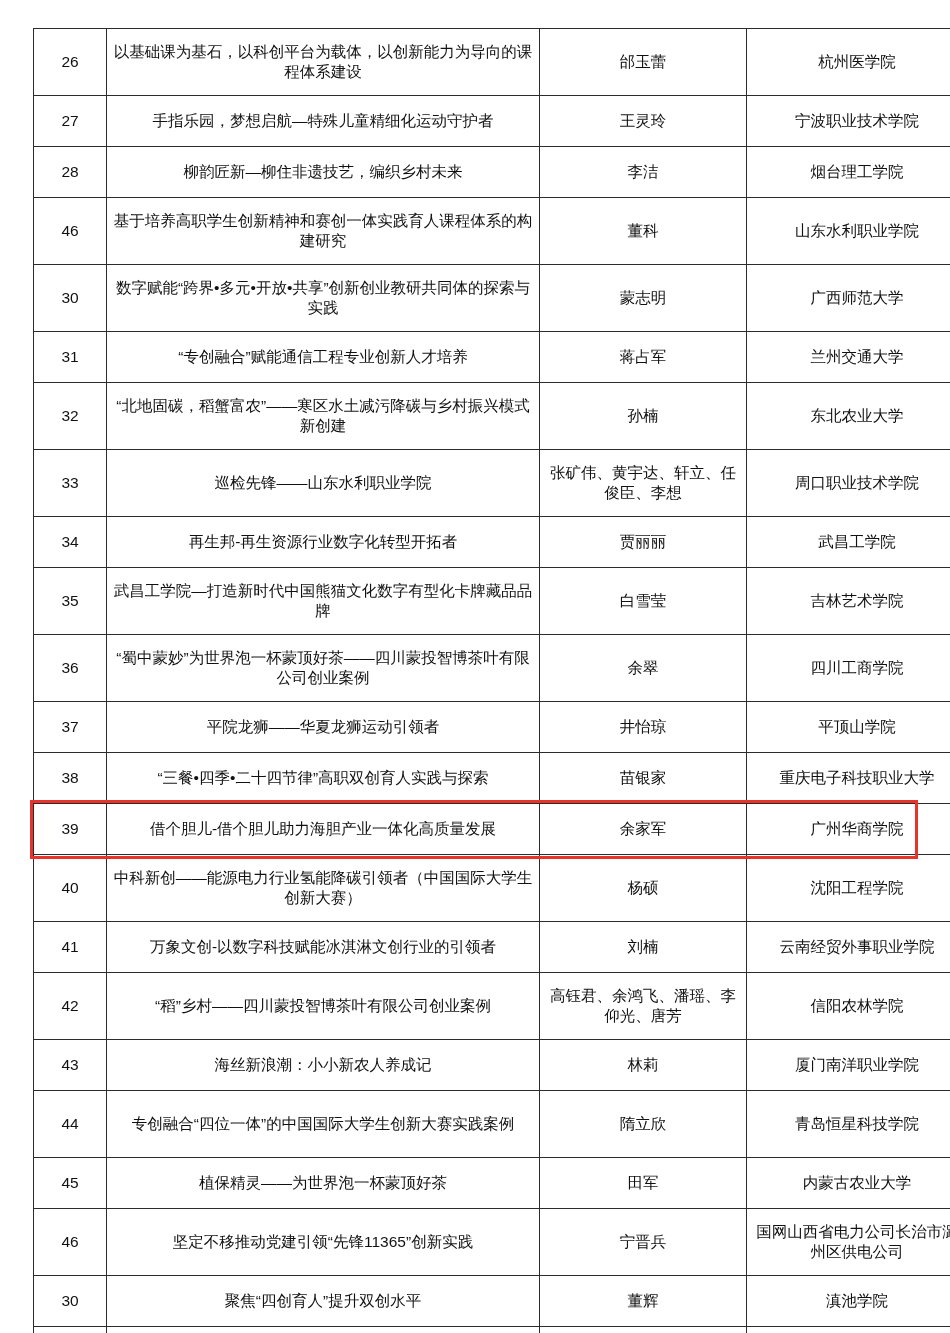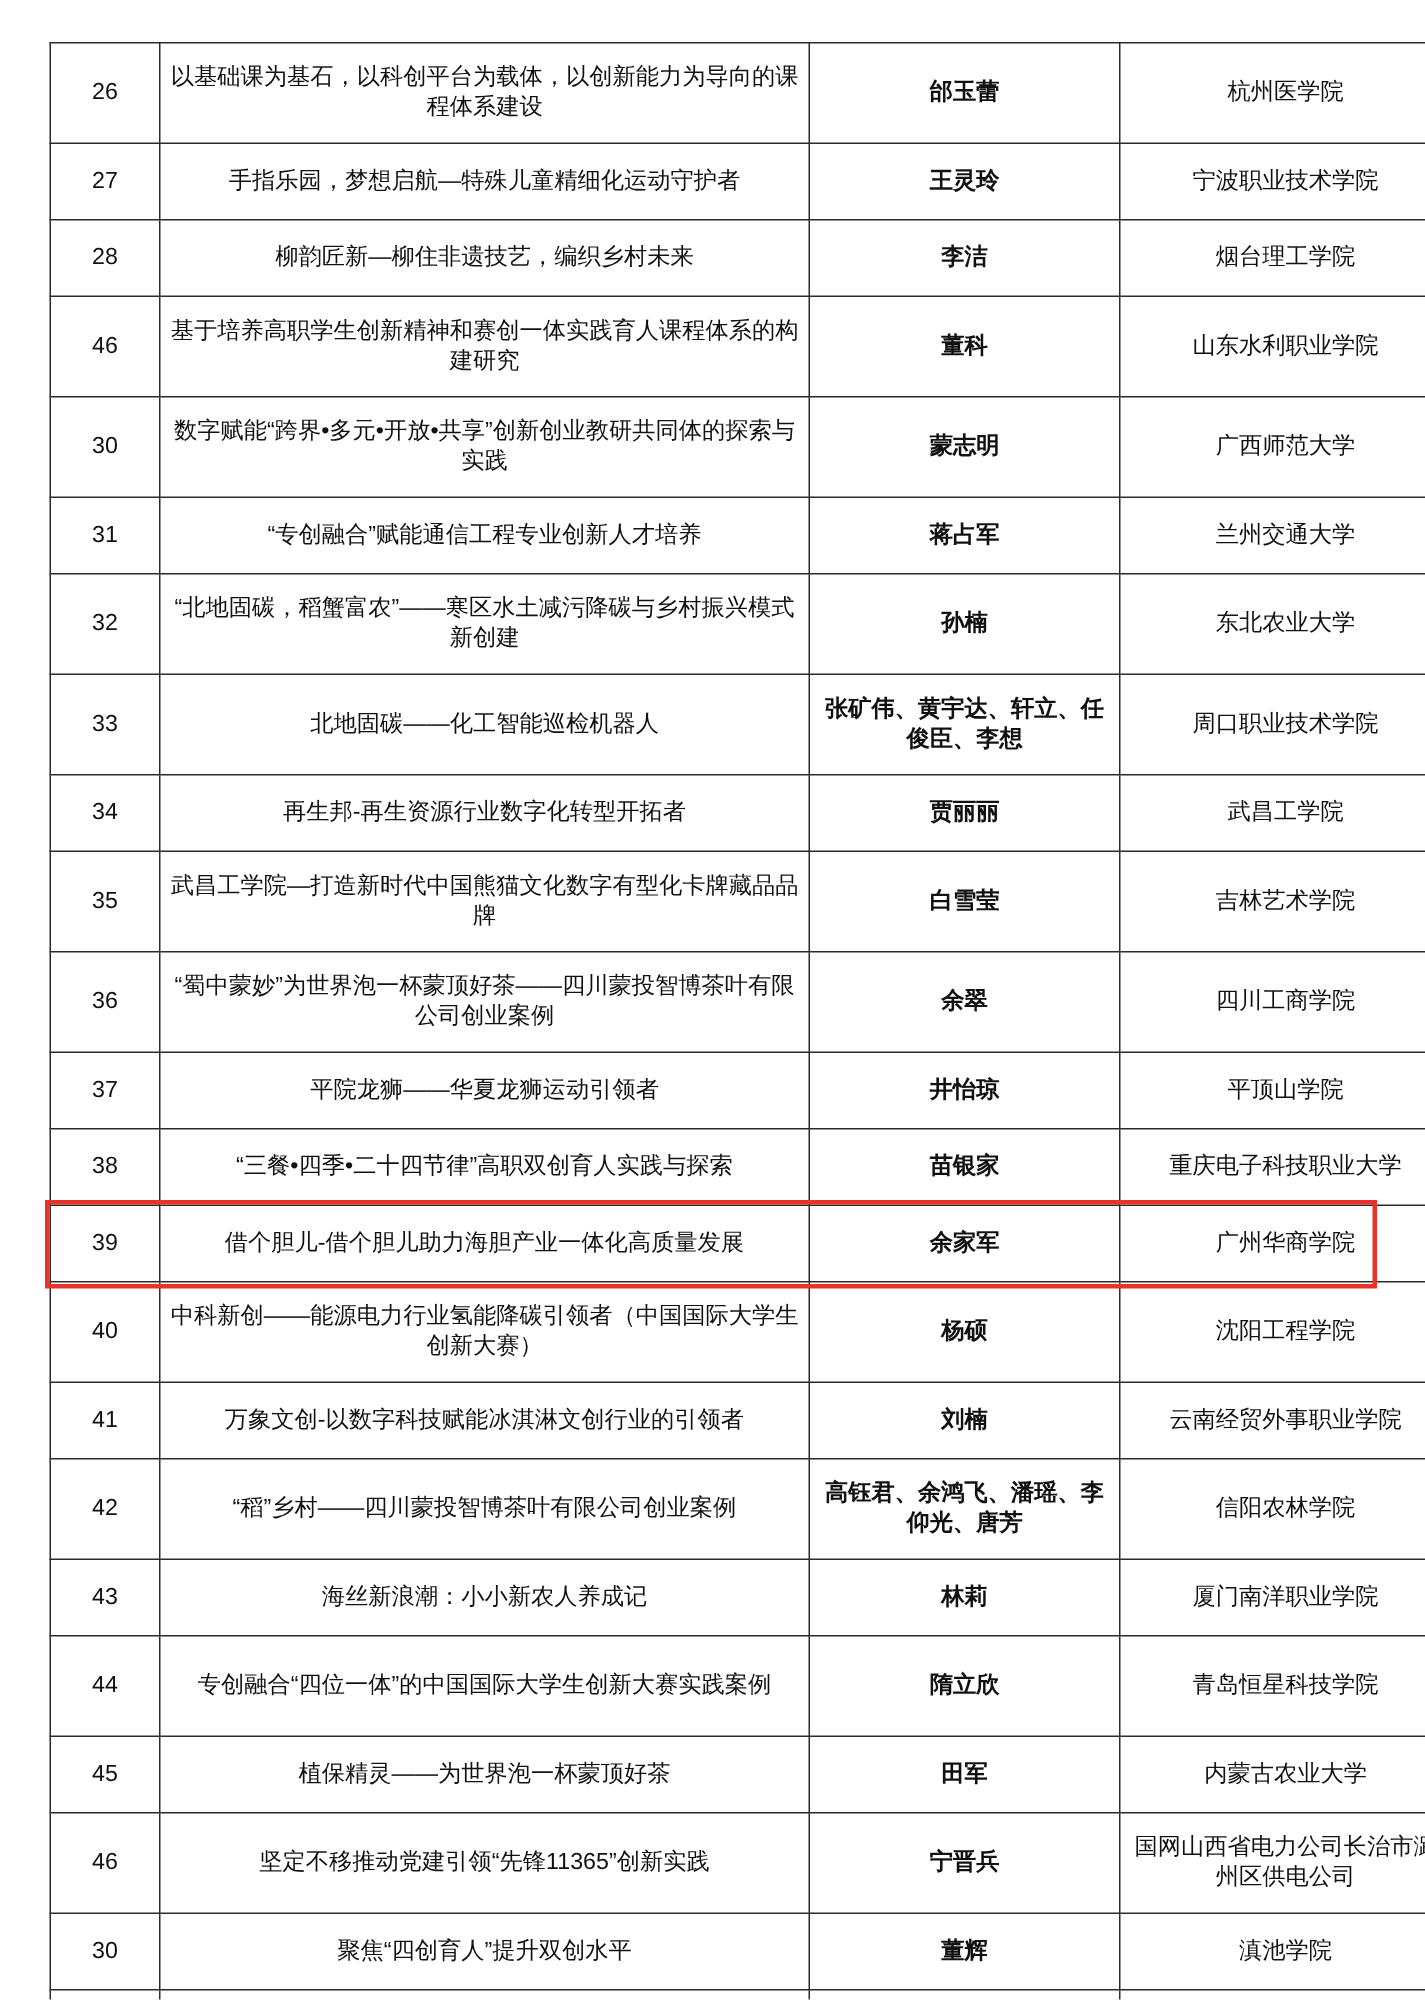--- a/index.html
+++ b/index.html
@@ -42,21 +42,20 @@
     width: 60px;
     font-size: 15px;
   }
   td.col-title {
     width: 420px;
     padding-left: 10px;
     padding-right: 10px;
   }
   td.col-person {
     width: 194px;
-    font-weight: bold;
   }
   td.col-org {
     width: 208px;
   }
   tr.row-h1 td { height: 40px; }
   tr.row-h2 td { height: 56px; }
   tr.highlight td {
     position: relative;
     text-align: center;
   }
@@ -115,21 +114,21 @@
           <td class="col-org">兰州交通大学</td>
         </tr>
         <tr class="row-h2">
           <td class="col-no">32</td>
           <td class="col-title">“北地固碳，稻蟹富农”——寒区水土减污降碳与乡村振兴模式新创建</td>
           <td class="col-person">孙楠</td>
           <td class="col-org">东北农业大学</td>
         </tr>
         <tr class="row-h2">
           <td class="col-no">33</td>
-          <td class="col-title">北地固碳——化工智能巡检机器人</td>
+          <td class="col-title">巡检先锋——山东水利职业学院</td>
           <td class="col-person">张矿伟、黄宇达、轩立、任俊臣、李想</td>
           <td class="col-org">周口职业技术学院</td>
         </tr>
         <tr class="row-h1">
           <td class="col-no">34</td>
           <td class="col-title">再生邦-再生资源行业数字化转型开拓者</td>
           <td class="col-person">贾丽丽</td>
           <td class="col-org">武昌工学院</td>
         </tr>
         <tr class="row-h2">

